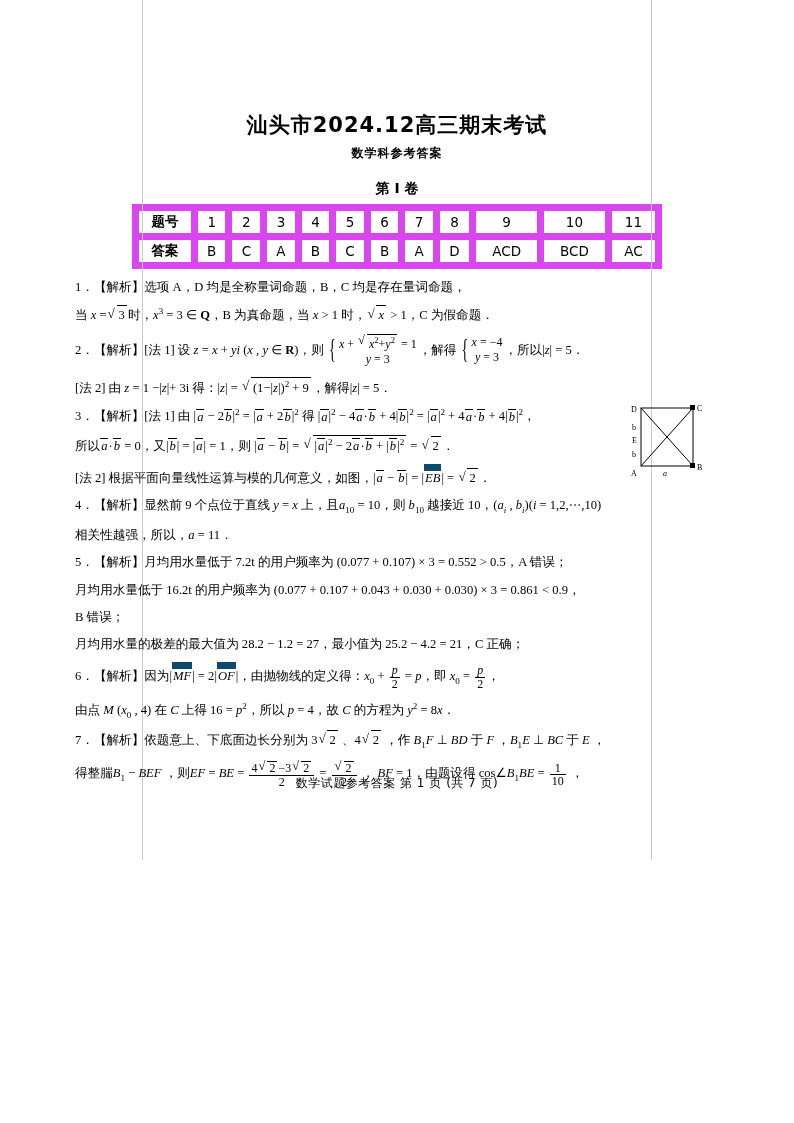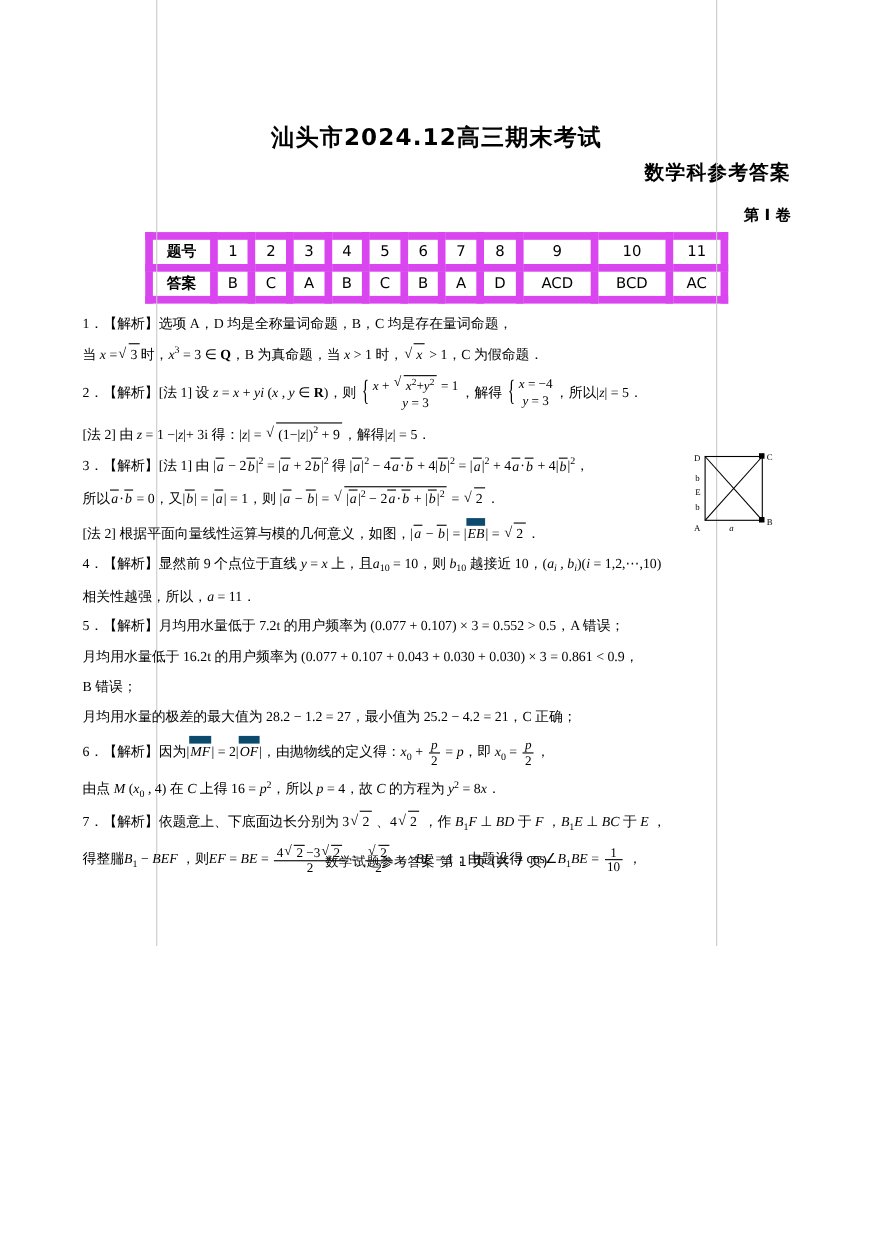--- a/index.html
+++ b/index.html
@@ -33,29 +33,29 @@
 
   .doc-title {
     text-align: center;
     font-family: "DejaVu Sans", sans-serif;
     font-weight: bold;
     font-size: 21px;
     letter-spacing: 1px;
     margin: 16px 0 6px 0;
   }
   .doc-subtitle {
-    text-align: right;
-    font-family: "DejaVu Sans", sans-serif;
-    font-weight: bold;
-    font-size: 18px;
+    text-align: center;
+    font-family: "DejaVu Sans", sans-serif;
+    font-weight: bold;
+    font-size: 12px;
     letter-spacing: 1px;
     margin: 0 0 18px 0;
   }
   .section-label {
-    text-align: right;
+    text-align: center;
     font-family: "DejaVu Sans", sans-serif;
     font-weight: bold;
     font-size: 14px;
     margin: 4px 0 6px 0;
   }
   table.answers {
     border-collapse: collapse;
     margin: 0 auto 8px auto;
     width: 530px;
     font-size: 13.5px;

